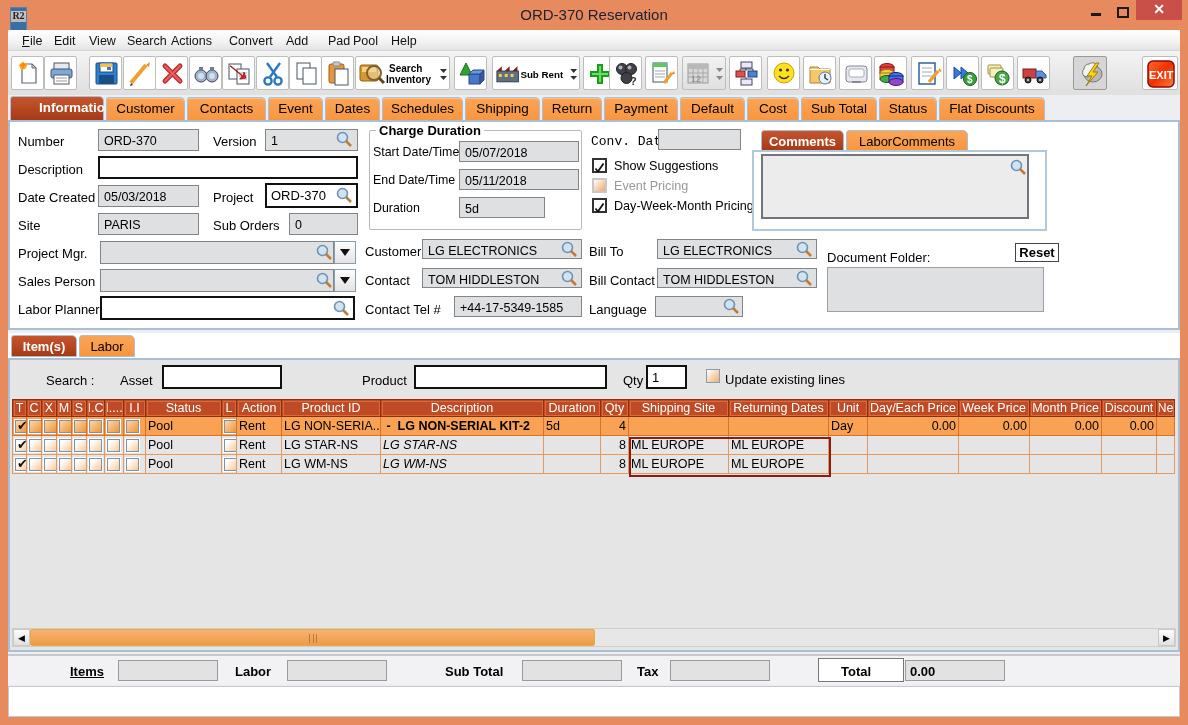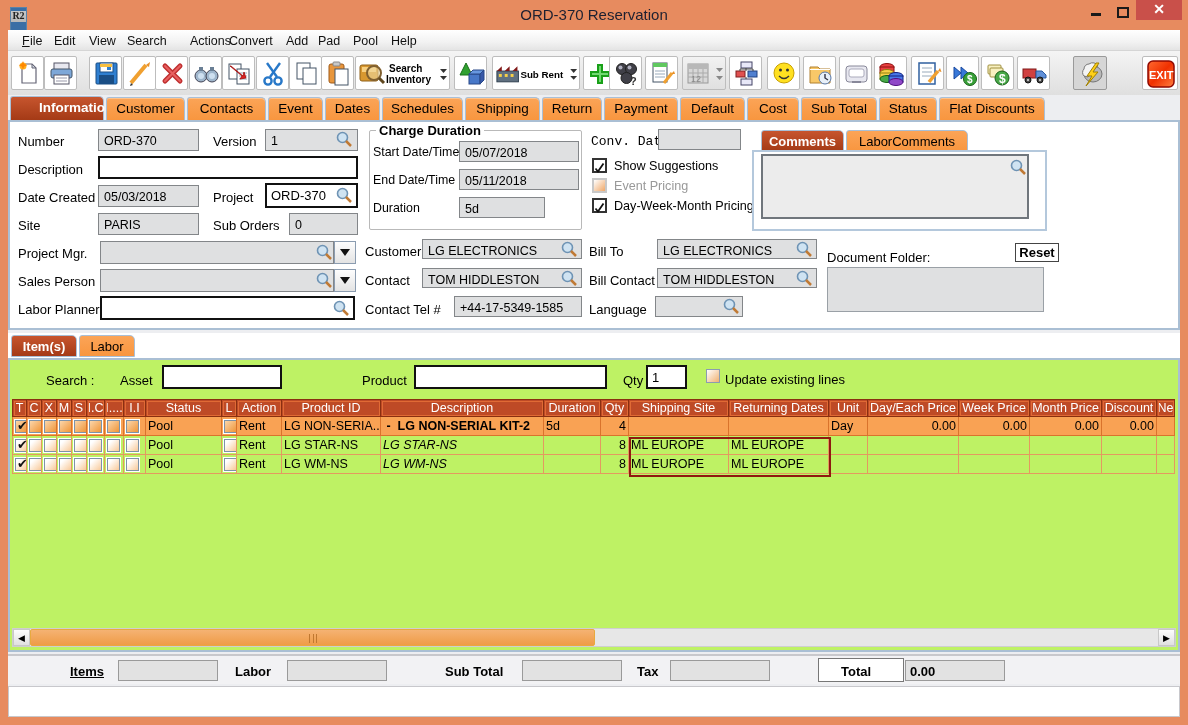--- a/index.html
+++ b/index.html
@@ -20,21 +20,21 @@
 #toolbar { left:8px; top:51px; width:1172px; height:44px; background:linear-gradient(#f4f4f4,#dfdfdf); }
 .tbtn { position:absolute; top:5px; width:33px; height:34px; background:#fff; border:1px solid #bdbdbd; border-radius:2px; }
 .tbtn svg { position:absolute; left:0; top:0; }
 
 #tabbar { left:8px; top:95px; width:1172px; height:25px; }
 .tab { position:absolute; top:2px; height:23px; background:linear-gradient(#fba457,#f8963f); border:1px solid #a9bfd6; border-bottom:none; border-radius:3px 5px 0 0; color:#000; font-size:13.5px; text-align:center; line-height:22px; box-shadow:inset 0 1px 0 #fdc28b; }
 .tab.sel { background:linear-gradient(#c7552e,#a43a16); color:#fff; font-weight:bold; top:1px; height:24px; box-shadow:none;padding-left:28px; }
 
 #mainpanel { left:8px; top:120px; width:1172px; height:210px; background:#fff; border:2px solid #aabfd4; }
 #itemtabs { left:8px; top:333px; width:1172px; height:25px; background:#fff;}
-#itempanel { left:8px; top:358px; width:1172px; height:294px; background:#bef264; border:2px solid #aabfd4; }
+#itempanel { left:8px; top:358px; width:1172px; height:294px; background:#e5e5e5; border:2px solid #aabfd4; }
 .lbl { position:absolute; font-size:13px; color:#000; white-space:nowrap; }
 .fld { position:absolute; background:#DFE0E1; border:1px solid #838689; font-size:12.5px; color:#000; padding:4px 3px 0 5px; white-space:nowrap; overflow:hidden;}
 .fldw { position:absolute; background:#fff; border:2px solid #111; font-size:13px; color:#000; padding:3px 3px 0 4px; }
 .mag { position:absolute; width:18px; height:18px; }
 .drop { position:absolute; width:22px; background:linear-gradient(#fdfdfd,#e3e3e3); border:1px solid #8b9cb0; }
 .drop:after { content:""; position:absolute; left:5px; top:7px; border:5px solid transparent; border-top:7px solid #111; }
 .cb { position:absolute; width:15px; height:15px; background:#fff; border:2px solid #333; }
 .grp { position:absolute; border:1px solid #b9b9b9; border-radius:2px; }
 .grptitle { position:absolute; background:#fff; font-weight:bold; font-size:13px; padding:0 3px; }
 
@@ -67,24 +67,24 @@
 <div class="abs" id="btnmin"></div>
 <div class="abs" id="btnmax"></div>
 <div class="abs" id="btnclose">✕</div>
 <div class="abs" id="app"></div>
 <div class="abs" id="menubar">
  <span class="menu" style="left:14px; text-decoration:underline; text-decoration-skip-ink:none;">F</span>
     <span class="menu" style="left:22px;">ile</span>
  <span class="menu" style="left:46px;">Edit</span>
  <span class="menu" style="left:81px;">View</span>
  <span class="menu" style="left:119px;">Search</span>
- <span class="menu" style="left:182px;">Actions</span>
+ <span class="menu" style="left:163px;">Actions</span>
  <span class="menu" style="left:221px;">Convert</span>
  <span class="menu" style="left:278px;">Add</span>
- <span class="menu" style="left:310px;">Pad</span>
+ <span class="menu" style="left:320px;">Pad</span>
  <span class="menu" style="left:345px;">Pool</span>
  <span class="menu" style="left:383px;">Help</span>
 </div>
 <div class="abs" id="toolbar">
  <div class="tbtn" style="left:3px;">
       <svg width="33" height="34" viewBox="0 0 33 34">
         <path d="M10 7 h10 l4 4 v15 h-14 z" fill="#fff" stroke="#667" stroke-width="1.2"></path>
         <path d="M20 7 l4 4 h-4 z" fill="#cdd5e0" stroke="#667" stroke-width="1"></path>
         <circle cx="11" cy="9" r="3.5" fill="#ffb020"></circle>
         <path d="M11 4 l1.2 3 3 1.2 -3 1.2 -1.2 3 -1.2 -3 -3 -1.2 3 -1.2 z" fill="#ff8800"></path>

